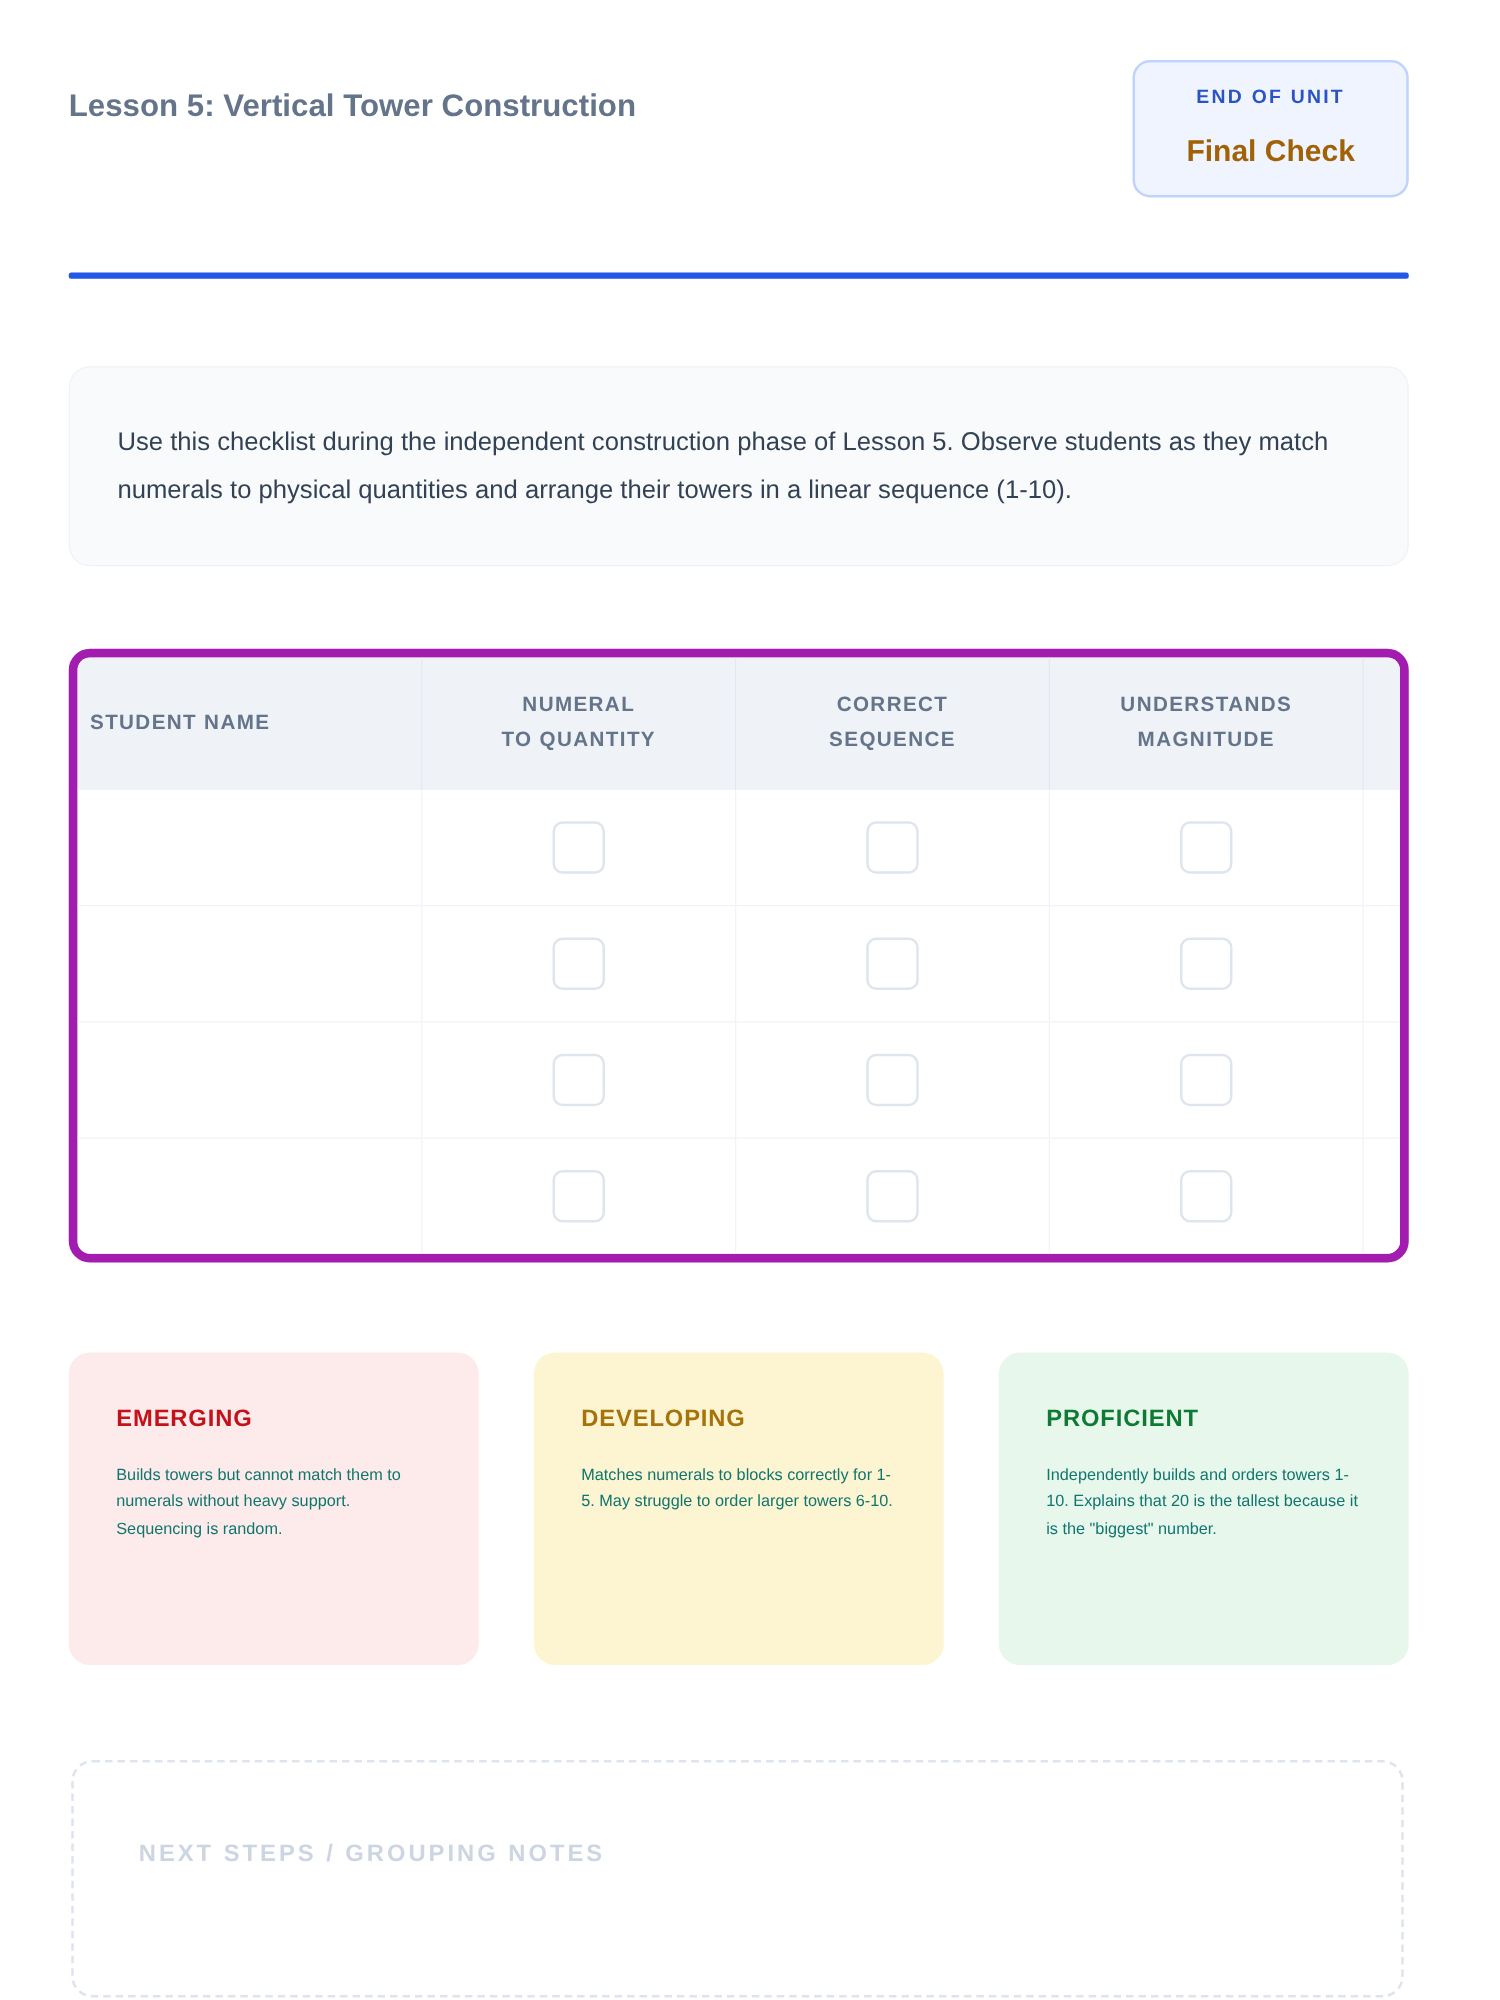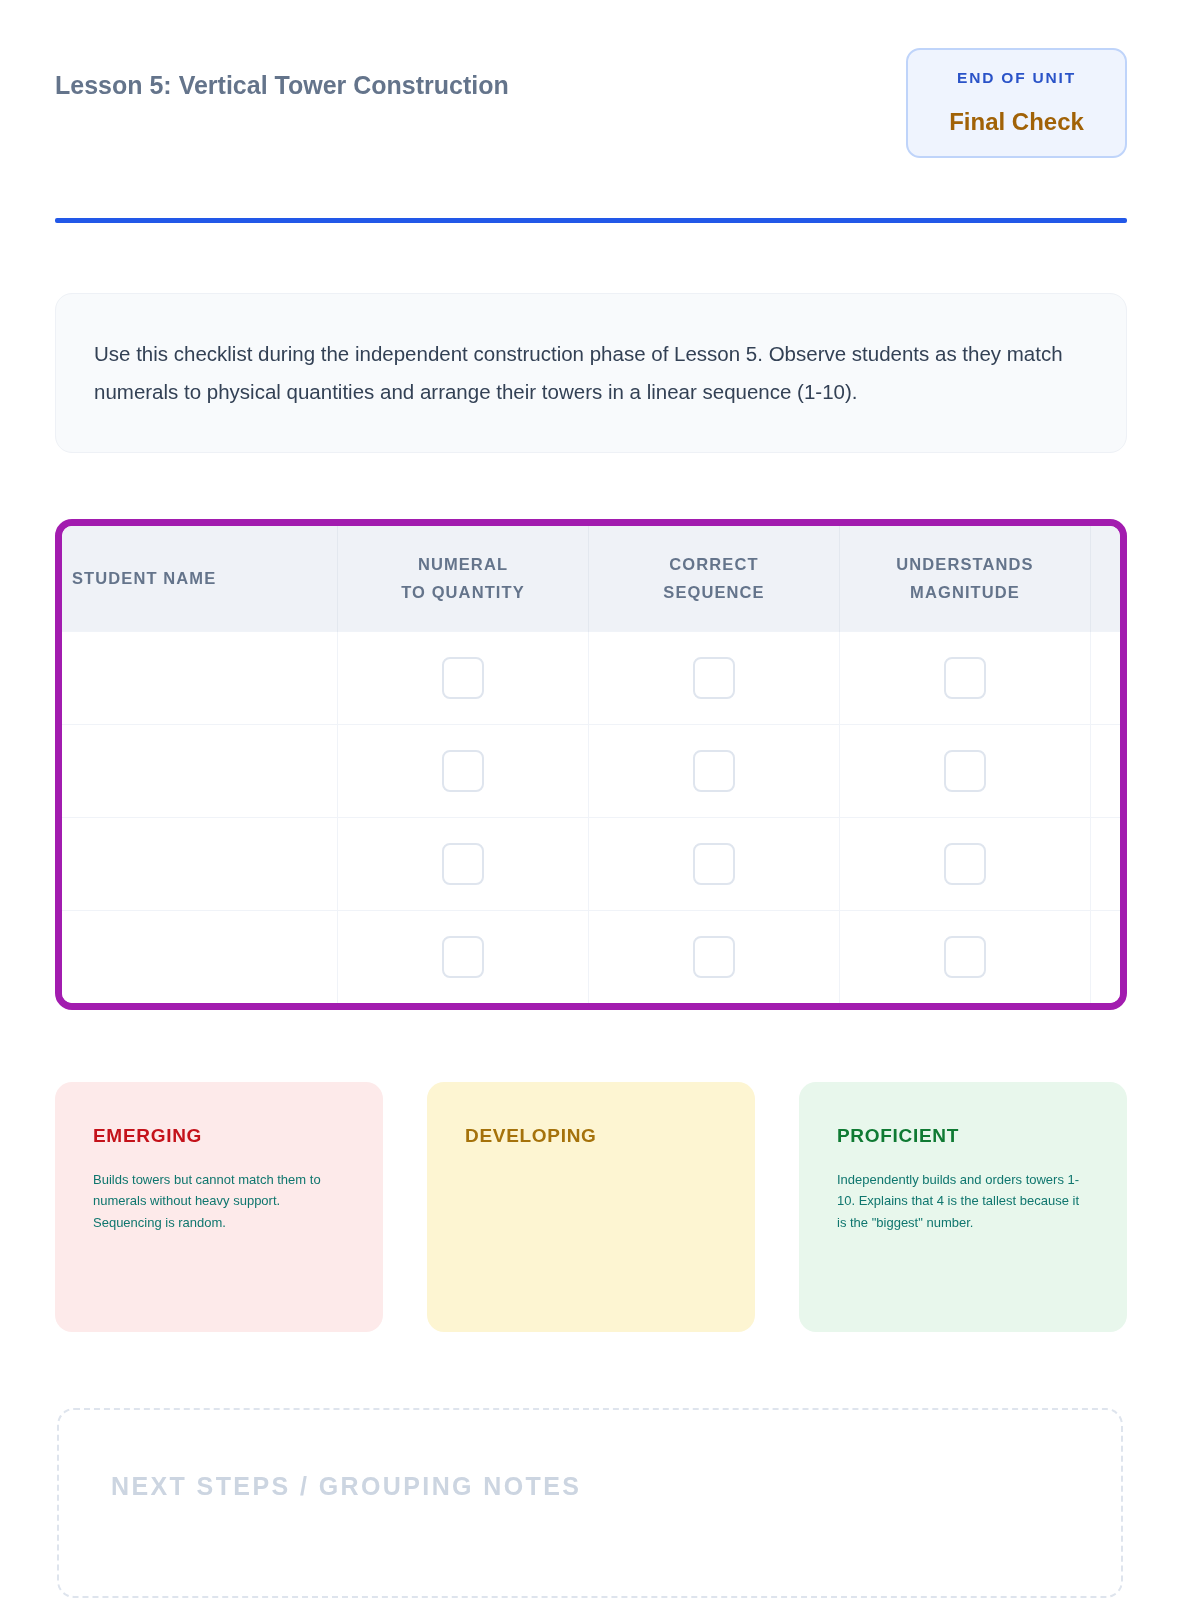--- a/index.html
+++ b/index.html
@@ -212,21 +212,21 @@
     left: 57px;
     top: 1408px;
     width: 1066px;
     height: 190px;
     box-sizing: border-box;
     border: 2px dashed #dee4ed;
     border-radius: 17px;
     padding: 64px 0 0 52px;
   }
   .next-steps-label {
-    font-size: 25px;
+    font-size: 19px;
     font-weight: 700;
     letter-spacing: 2.4px;
     text-transform: uppercase;
     color: #ccd5e1;
     line-height: 1;
   }
 </style>
 </head>
 <body>
 
@@ -301,24 +301,25 @@
     </table>
   </div>
 
   <div class="rubric">
     <div class="rubric-card emerging">
       <div class="rubric-title">EMERGING</div>
       <div class="rubric-body">Builds towers but cannot match them to numerals without heavy support. Sequencing is random.</div>
     </div>
     <div class="rubric-card developing">
       <div class="rubric-title">DEVELOPING</div>
+      <div class="rubric-body">Matches numerals to blocks correctly for 1-5. May struggle to order larger towers 6-10.</div>
     </div>
     <div class="rubric-card proficient">
       <div class="rubric-title">PROFICIENT</div>
-      <div class="rubric-body">Independently builds and orders towers 1-10. Explains that 4 is the tallest because it is the "biggest" number.</div>
+      <div class="rubric-body">Independently builds and orders towers 1-10. Explains that 20 is the tallest because it is the "biggest" number.</div>
     </div>
   </div>
 
   <div class="next-steps">
     <div class="next-steps-label">NEXT STEPS / GROUPING NOTES</div>
   </div>
 
 </div>
 
 </body></html>

